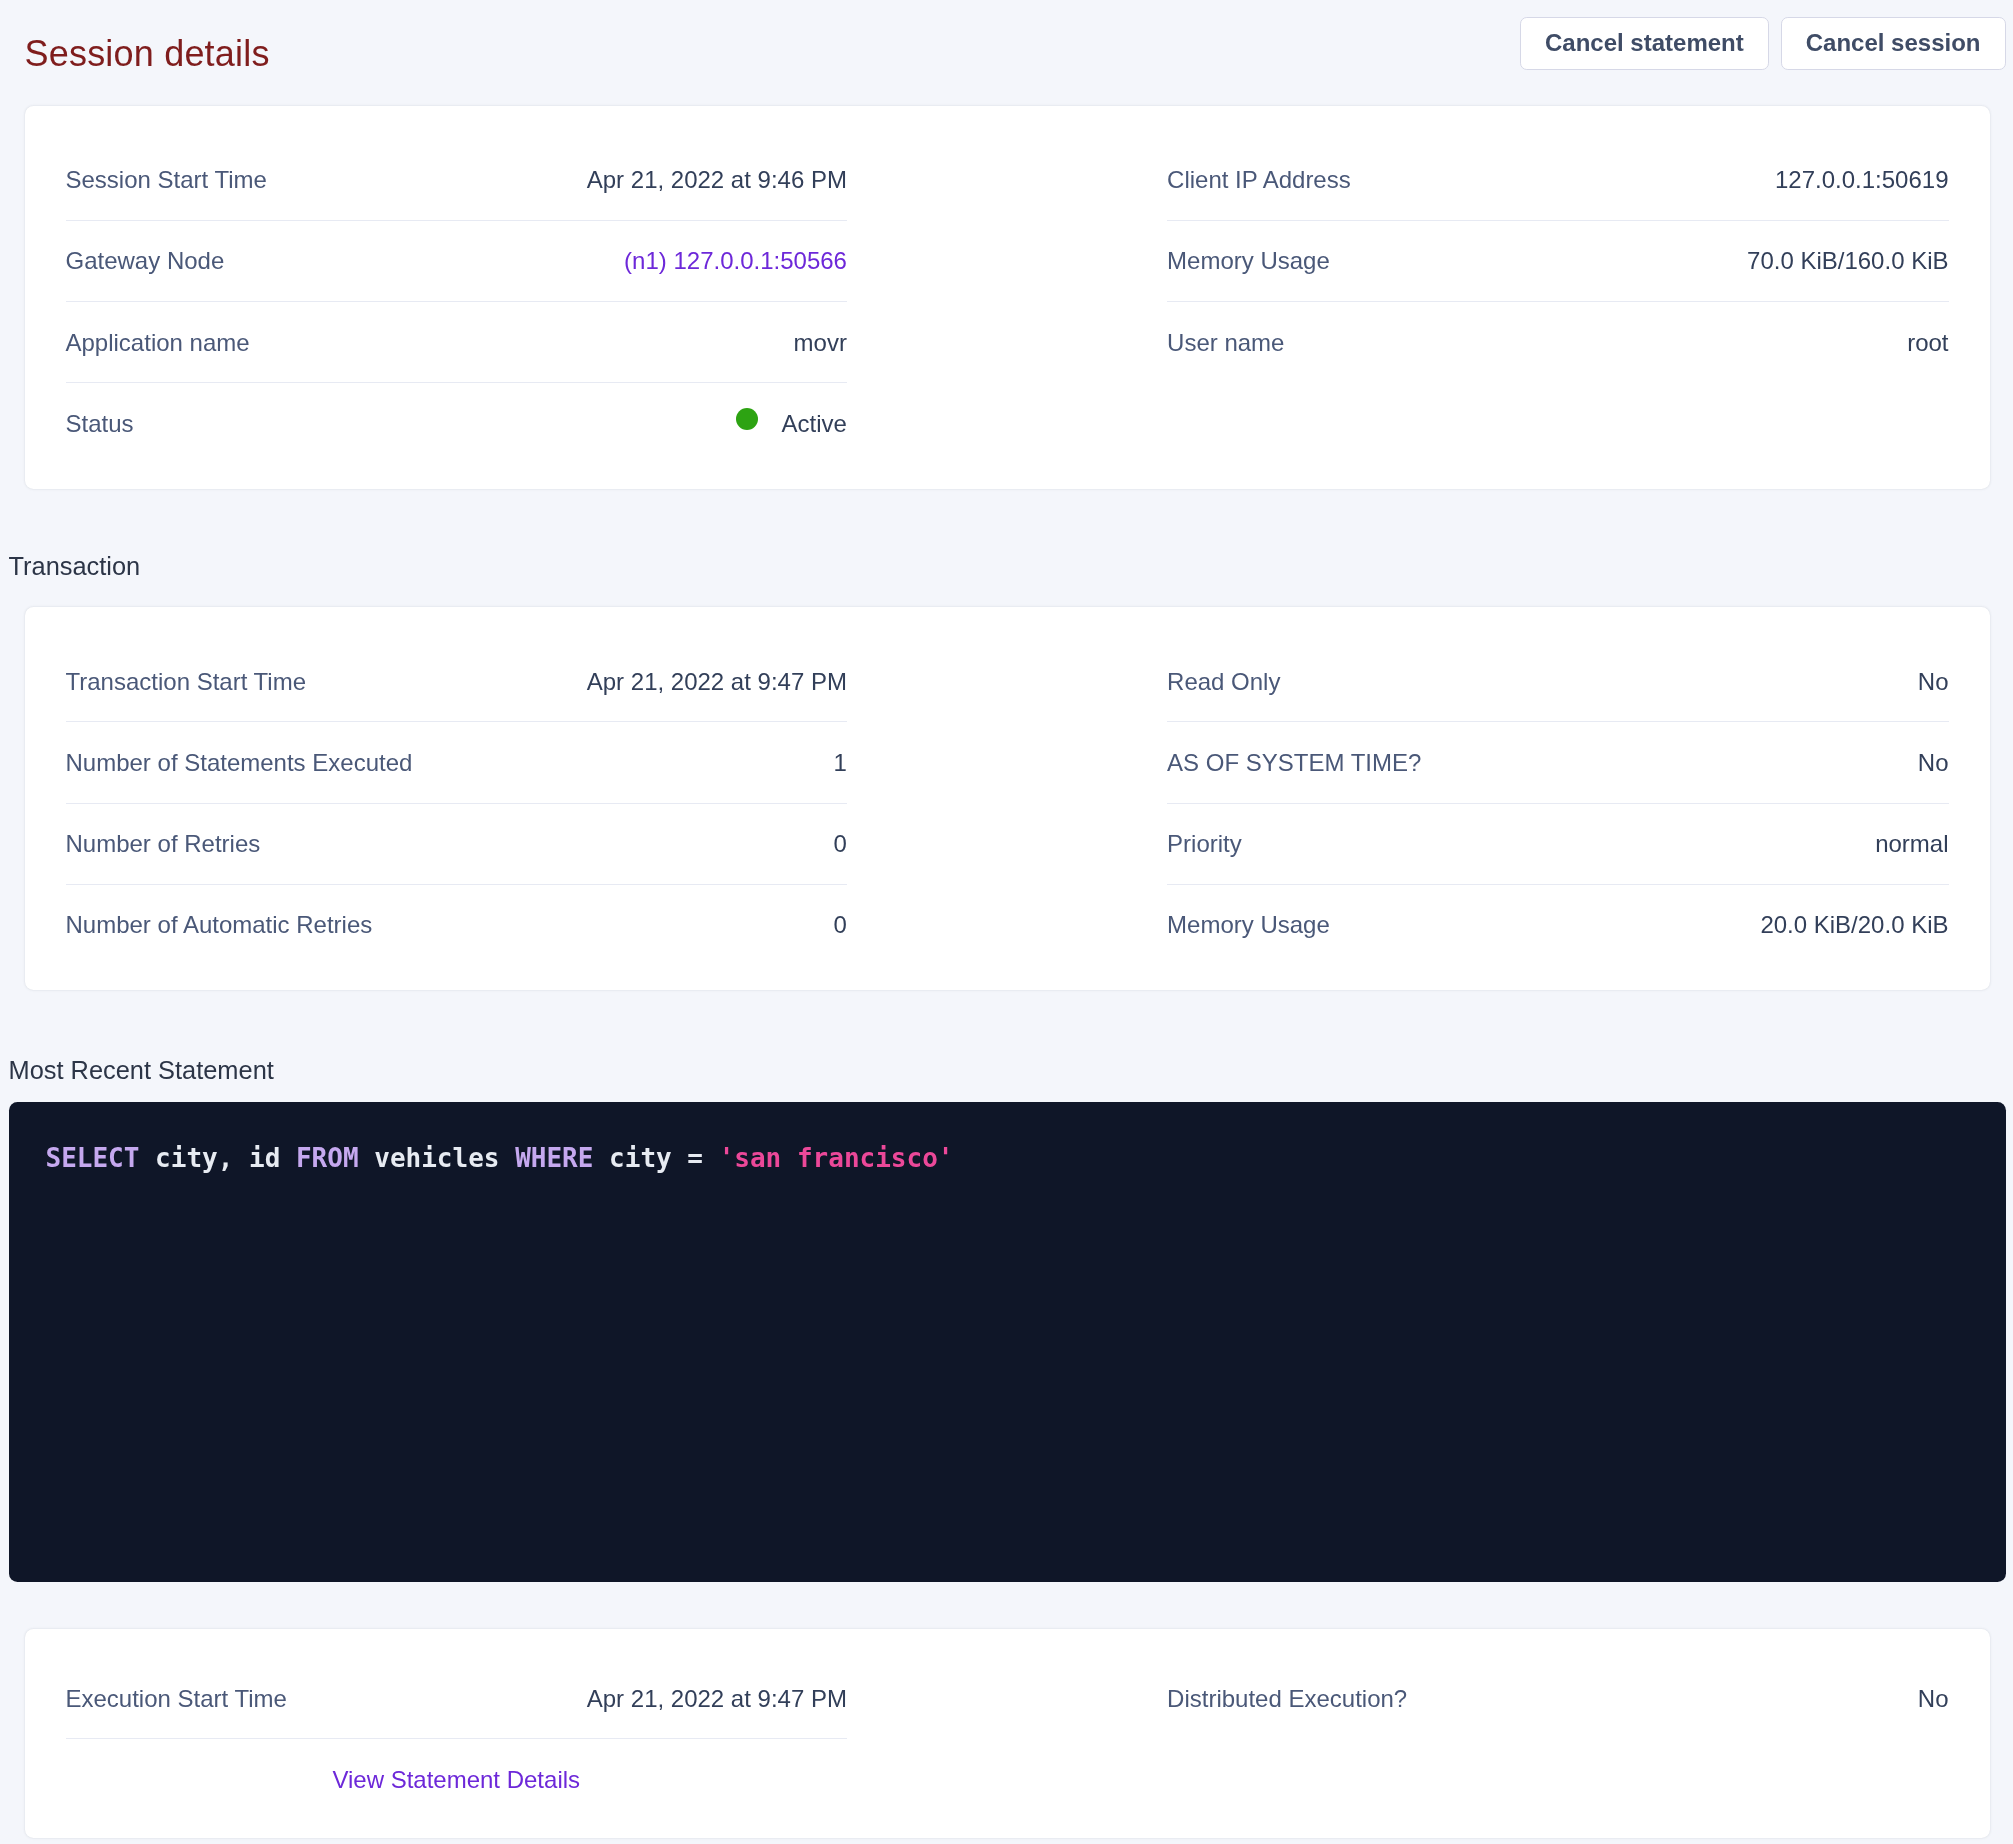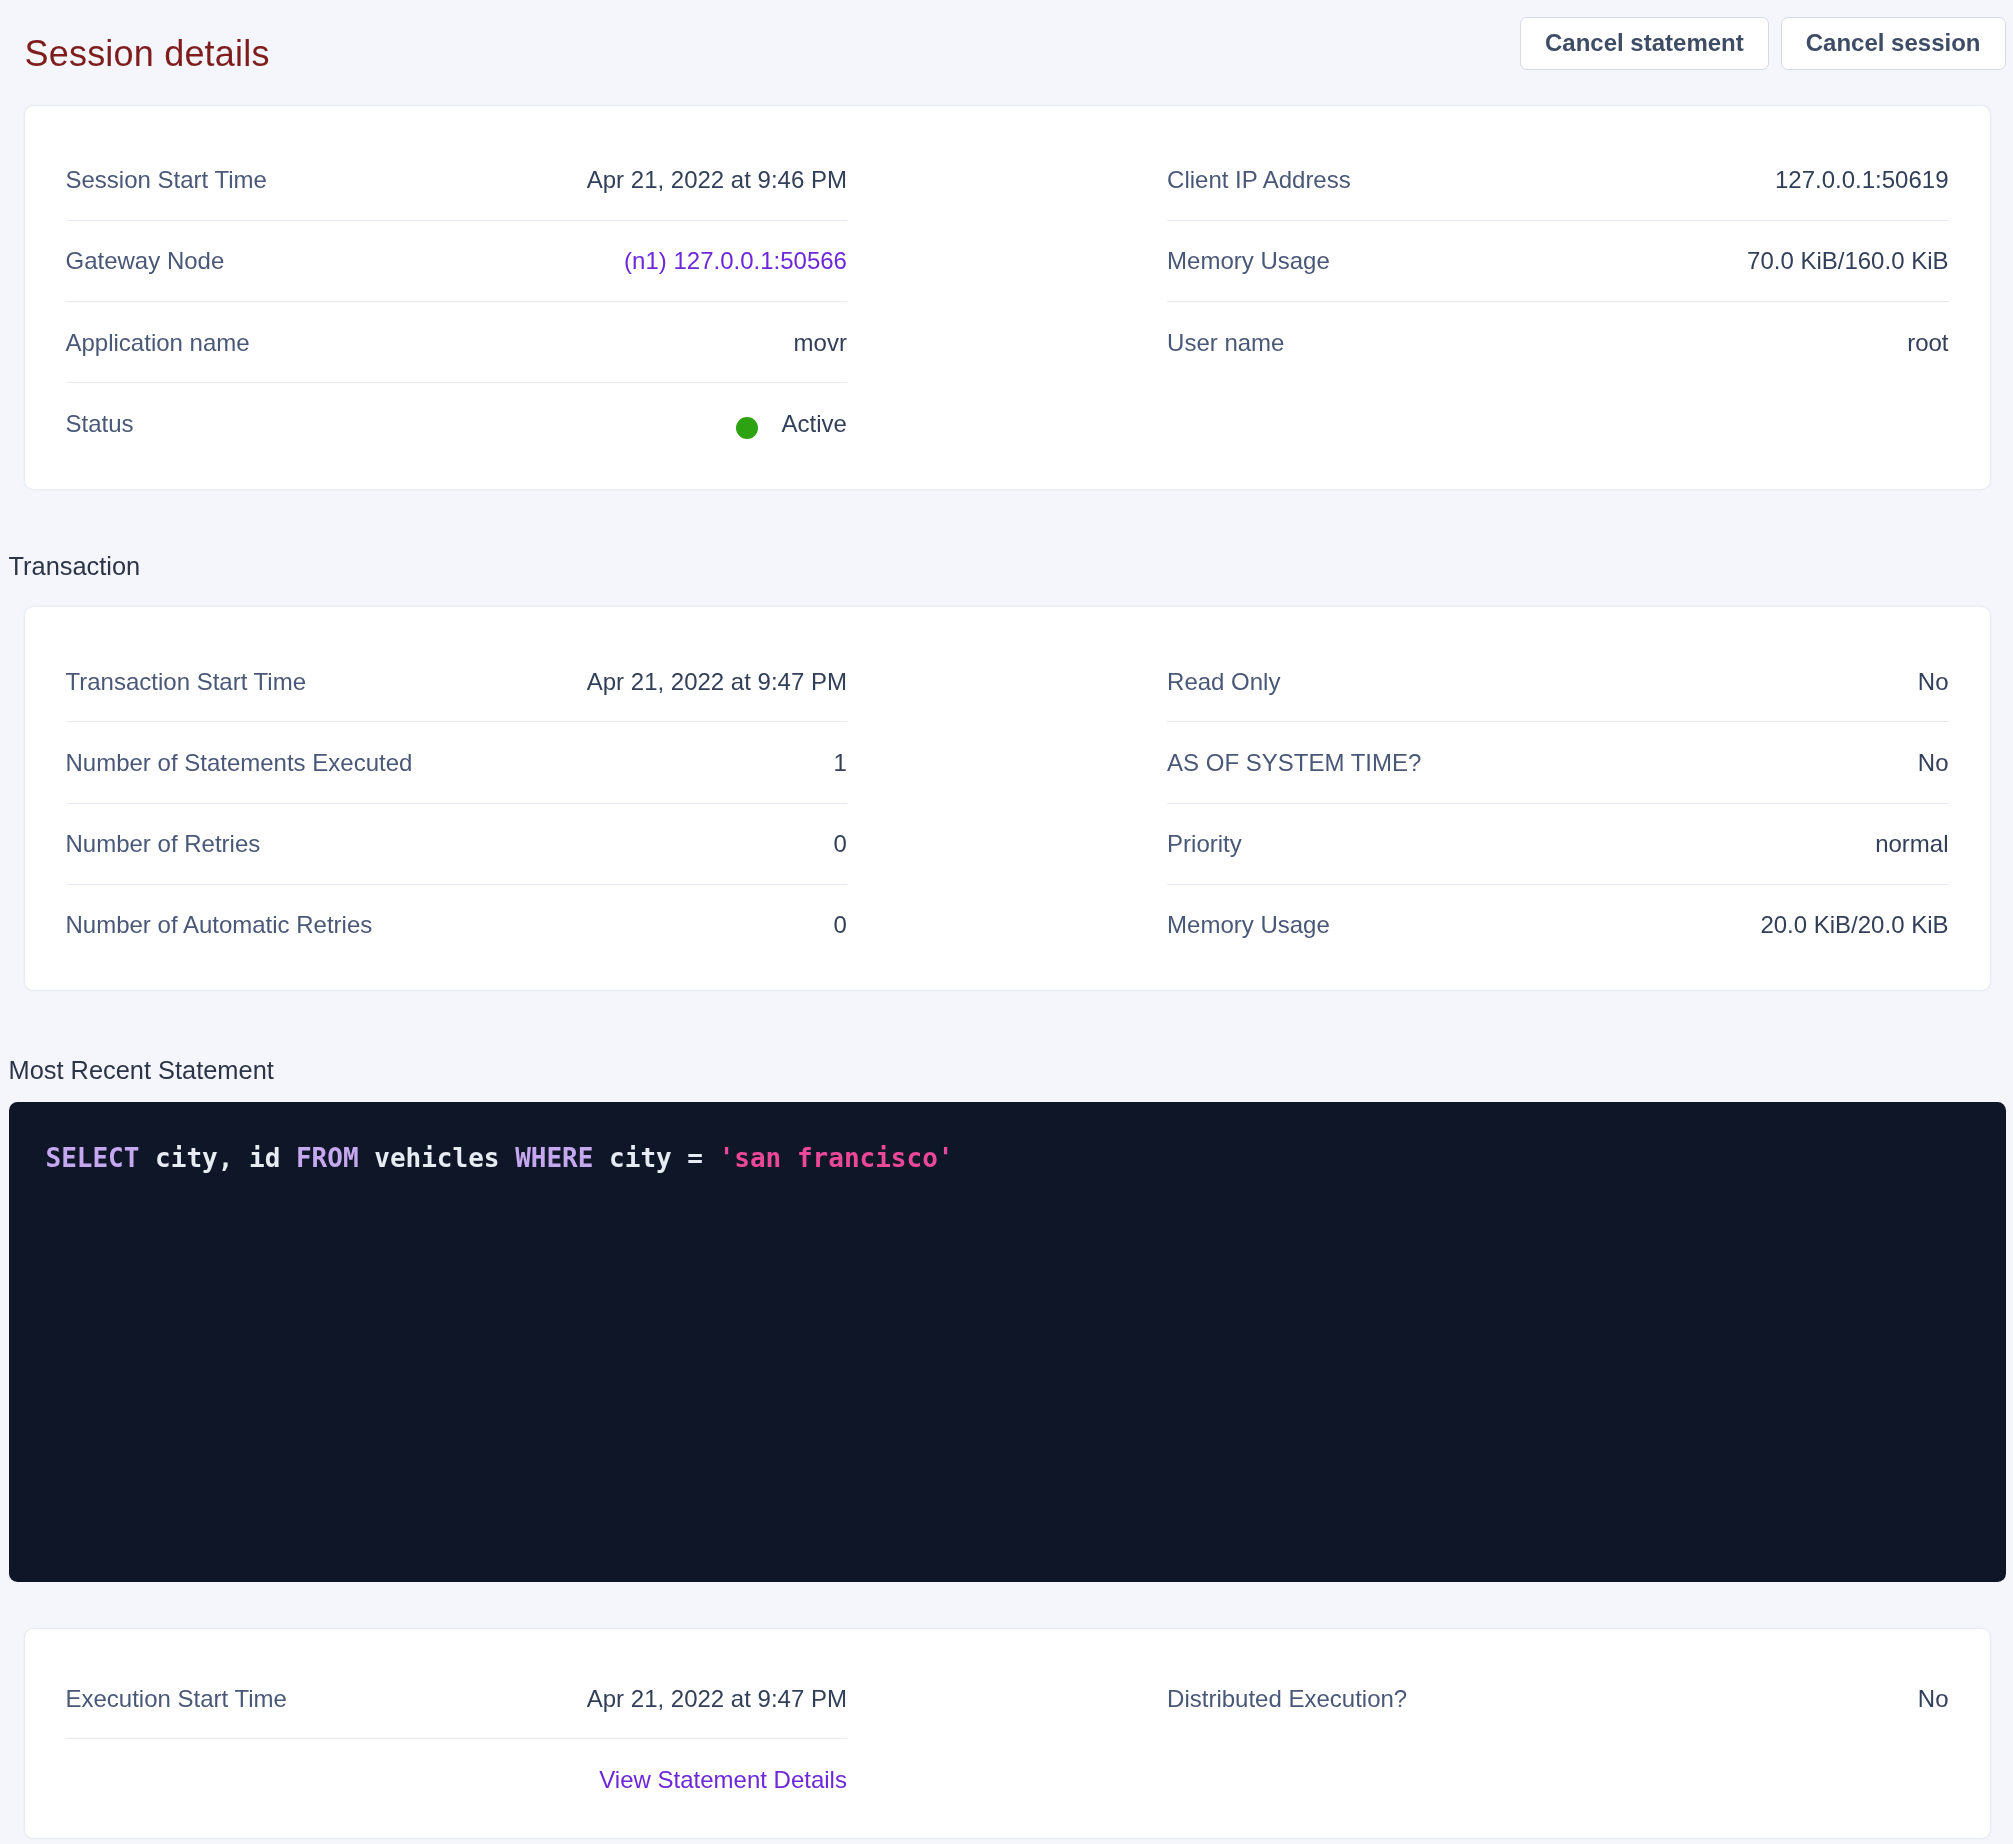--- a/index.html
+++ b/index.html
@@ -38,21 +38,21 @@
   .row {
     display:flex; justify-content:space-between; align-items:center;
     padding:24.6px 0;
     border-bottom:1.7px solid #e7eaf3;
     font-size:24px; line-height:31px;
   }
   .row.no-border { border-bottom:none; }
   .lbl { color:#4a5878; }
   .val { color:#323f59; text-align:right; white-space:nowrap; }
   .link { color:#6d28d9; text-decoration:none; }
-  .status-wrap { display:flex; align-items:flex-end;gap:8px; }
+  .status-wrap { display:flex; align-items:flex-start;gap:8px; }
   .status-dot {
     width:22px; height:22px; border-radius:50%;
     background:#2da312; display:inline-block; margin-right:15.3px;
     flex:0 0 auto;
   }
 
   
   .section-heading {
     margin:61px 0 25.4px 0;
     font-size:25.4px; font-weight:400; color:#2c3547; line-height:32px;
@@ -67,21 +67,21 @@
   .sql-line {
     font-family:"DejaVu Sans Mono", monospace;
     font-size:26px; font-weight:700; line-height:34px;
     color:#e7ebf2; white-space:pre;
   }
   .tok-kw { color:#c5a8ef; }
   .tok-str { color:#ec4899; }
 
   
   .card-exec { margin-top:47px; padding:29px 41px 18.6px 41px; }
-  .row-link { justify-content:flex-end; }
+  .row-link { justify-content:center; }
   .row-link a { font-weight:500; font-size:24px; }
 </style>
 </head>
 <body>
 
 <div class="page">
 
   <div class="header-row">
     <h1 class="page-title">Session details</h1>
     <div class="header-actions">

